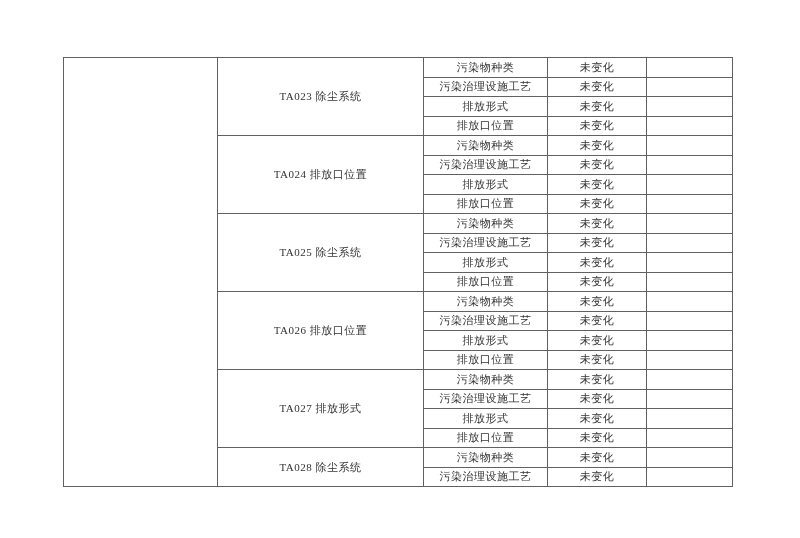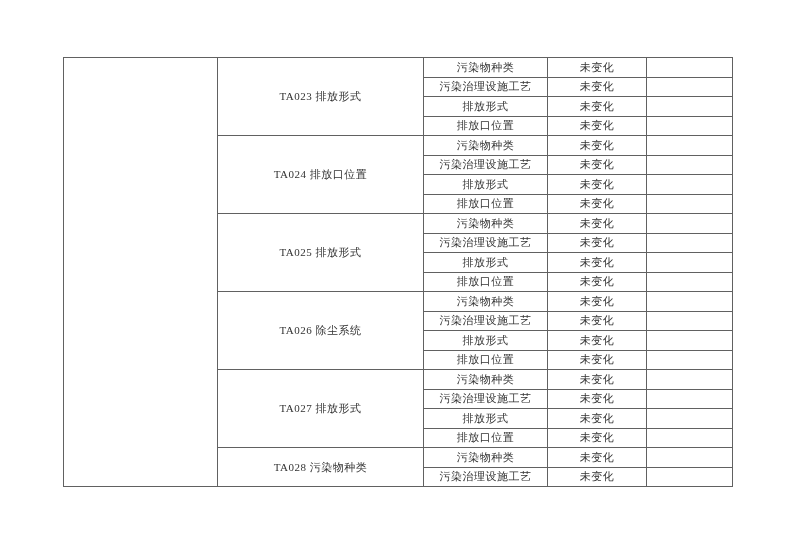--- a/index.html
+++ b/index.html
@@ -56,21 +56,21 @@
     <colgroup>
       <col class="c1">
         <col class="c2">
         <col class="c3">
         <col class="c4">
         <col class="c5">
     </colgroup>
     <tbody>
         <tr>
           <td rowspan="22"></td>
-          <td rowspan="4">TA023 排放形式</td>
+          <td rowspan="4">TA023 除尘系统</td>
           <td>污染物种类</td>
           <td>未变化</td>
           <td></td>
         </tr>
         <tr>
           <td>污染治理设施工艺</td>
           <td>未变化</td>
           <td></td>
         </tr>
         <tr>
@@ -98,42 +98,42 @@
           <td>排放形式</td>
           <td>未变化</td>
           <td></td>
         </tr>
         <tr>
           <td>排放口位置</td>
           <td>未变化</td>
           <td></td>
         </tr>
         <tr>
-          <td rowspan="4">TA025 排放形式</td>
+          <td rowspan="4">TA025 除尘系统</td>
           <td>污染物种类</td>
           <td>未变化</td>
           <td></td>
         </tr>
         <tr>
           <td>污染治理设施工艺</td>
           <td>未变化</td>
           <td></td>
         </tr>
         <tr>
           <td>排放形式</td>
           <td>未变化</td>
           <td></td>
         </tr>
         <tr>
           <td>排放口位置</td>
           <td>未变化</td>
           <td></td>
         </tr>
         <tr>
-          <td rowspan="4">TA026 除尘系统</td>
+          <td rowspan="4">TA026 排放口位置</td>
           <td>污染物种类</td>
           <td>未变化</td>
           <td></td>
         </tr>
         <tr>
           <td>污染治理设施工艺</td>
           <td>未变化</td>
           <td></td>
         </tr>
         <tr>
@@ -161,21 +161,21 @@
           <td>排放形式</td>
           <td>未变化</td>
           <td></td>
         </tr>
         <tr>
           <td>排放口位置</td>
           <td>未变化</td>
           <td></td>
         </tr>
         <tr>
-          <td rowspan="2">TA028 污染物种类</td>
+          <td rowspan="2">TA028 除尘系统</td>
           <td>污染物种类</td>
           <td>未变化</td>
           <td></td>
         </tr>
         <tr>
           <td>污染治理设施工艺</td>
           <td>未变化</td>
           <td></td>
         </tr>
       </tbody>

